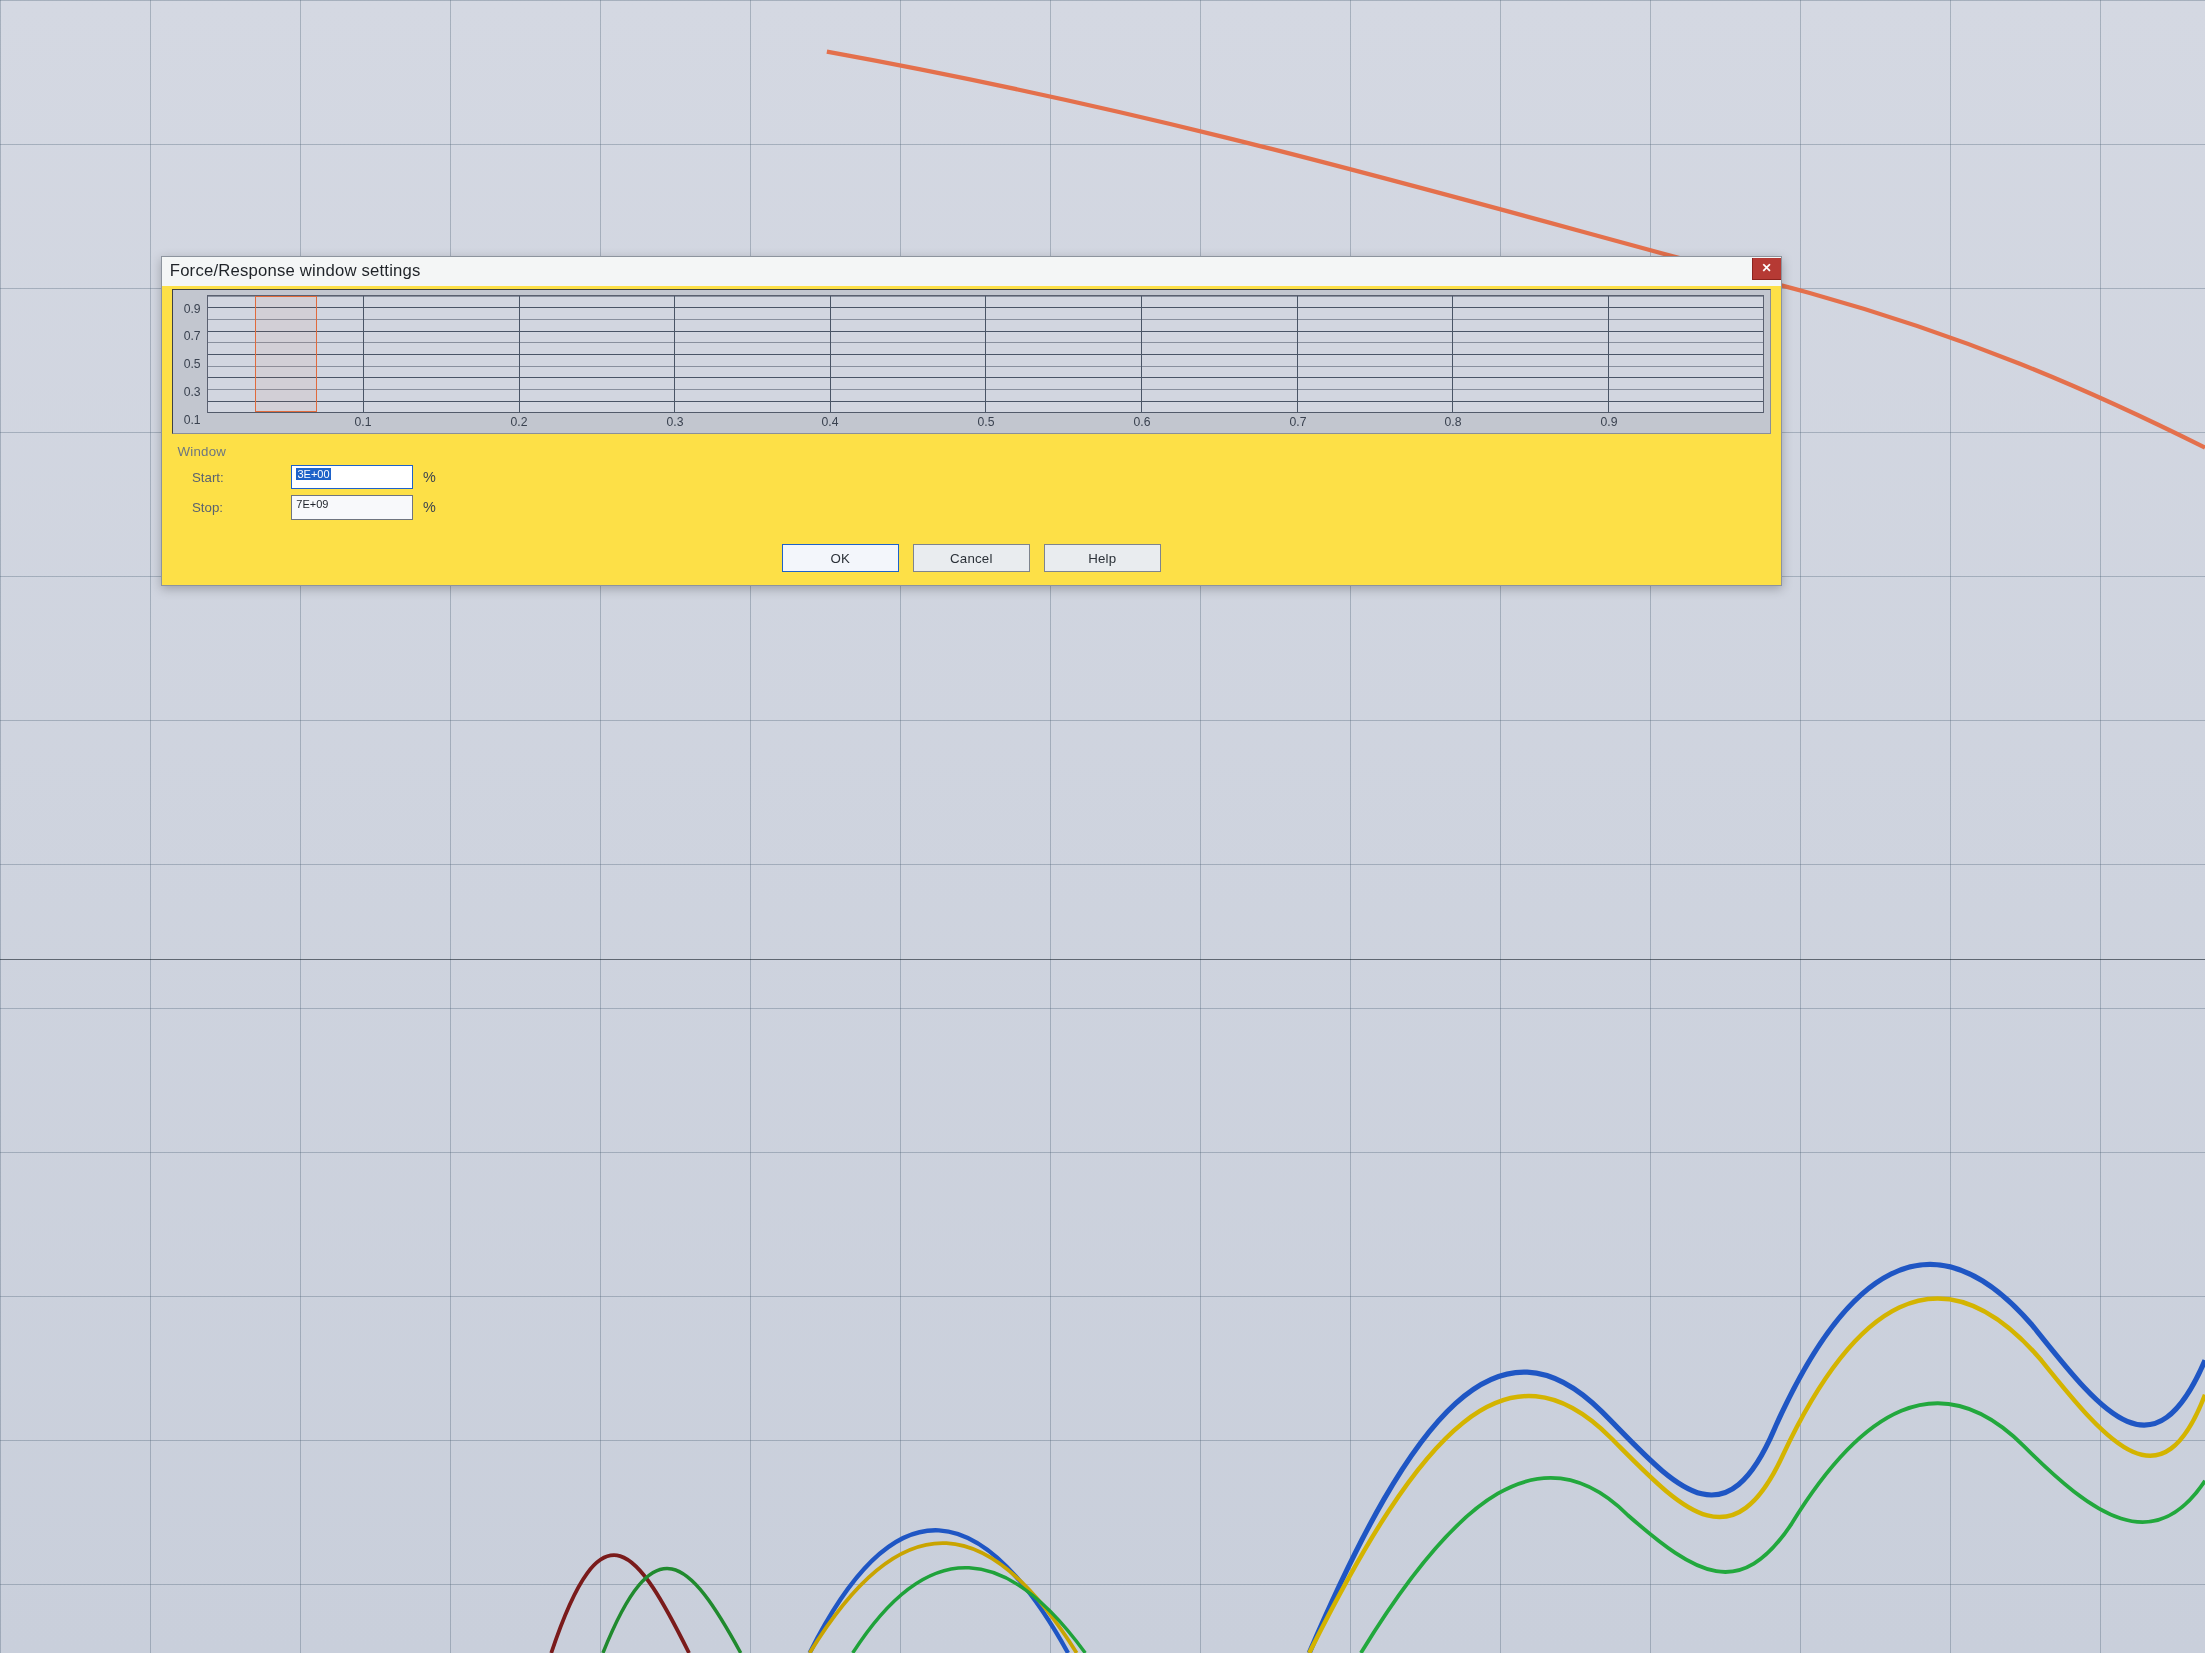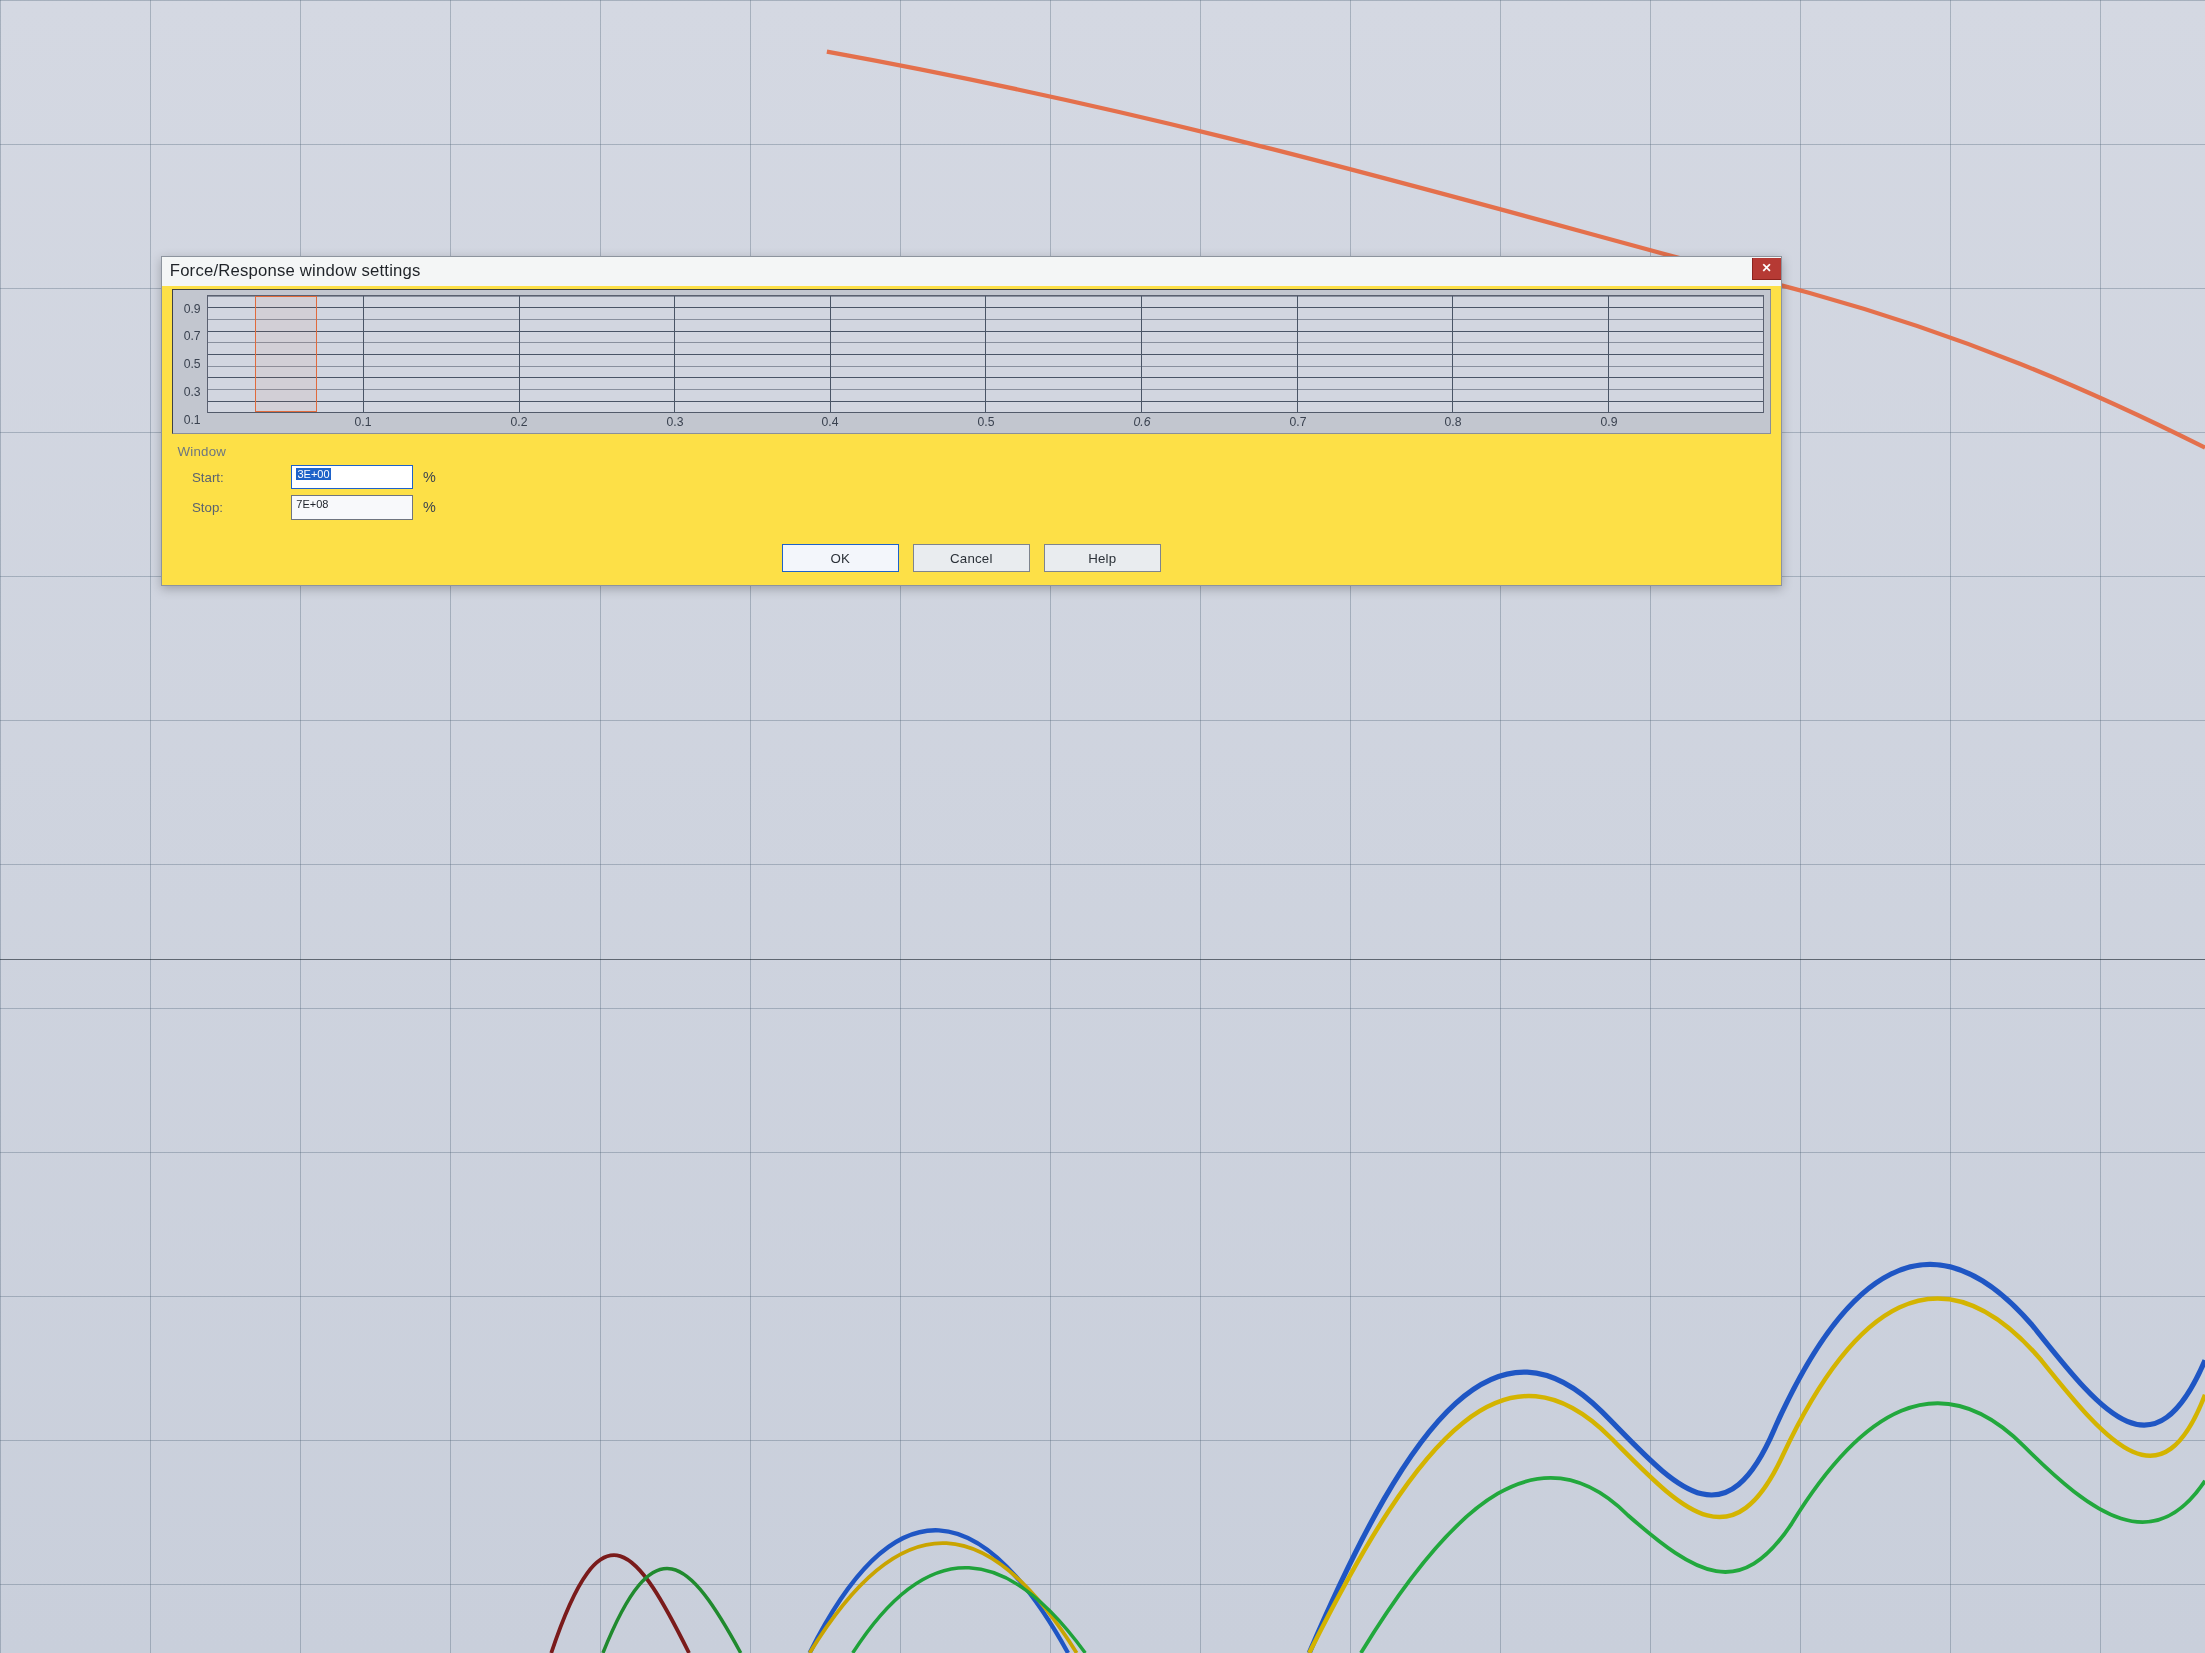--- a/index.html
+++ b/index.html
@@ -241,41 +241,41 @@
     <div class="ylab" style="top: 18.5px;">0.9</div>
         <div class="ylab" style="top: 46px;">0.7</div>
         <div class="ylab" style="top: 74px;">0.5</div>
         <div class="ylab" style="top: 102px;">0.3</div>
         <div class="ylab" style="top: 130px;">0.1</div>
         <div class="xlab" style="left: 190px; width: 27px;">0.1</div>
         <div class="xlab" style="left: 346px; width: 27px;">0.2</div>
         <div class="xlab" style="left: 502px; width: 27px;">0.3</div>
         <div class="xlab" style="left: 657px; width: 27px;">0.4</div>
         <div class="xlab" style="left: 813px; width: 27px;">0.5</div>
-        <div class="xlab" style="left: 969px; width: 27px; font-style: italic;">0.6</div>
+        <div class="xlab" style="left: 969px; width: 27px;">0.6</div>
         <div class="xlab" style="left: 1125px; width: 27px;">0.7</div>
         <div class="xlab" style="left: 1280px; width: 27px;">0.8</div>
         <div class="xlab" style="left: 1436px; width: 27px;">0.9</div>
       </div>
 
     <div class="group">
       <div class="group-title">Window</div>
 
       <div class="row">
         <label>Start:</label>
         <div class="textbox active">
           <span class="seltext">3E+00</span>
         </div>
         <span class="unit">%</span>
       </div>
 
       <div class="row">
         <label>Stop:</label>
         <div class="textbox">
-          <span>7E+08</span>
+          <span>7E+09</span>
         </div>
         <span class="unit">%</span>
       </div>
     </div>
 
     <div class="btnrow">
       <div class="btn primary">OK</div>
       <div class="btn">Cancel</div>
       <div class="btn">Help</div>
     </div>

